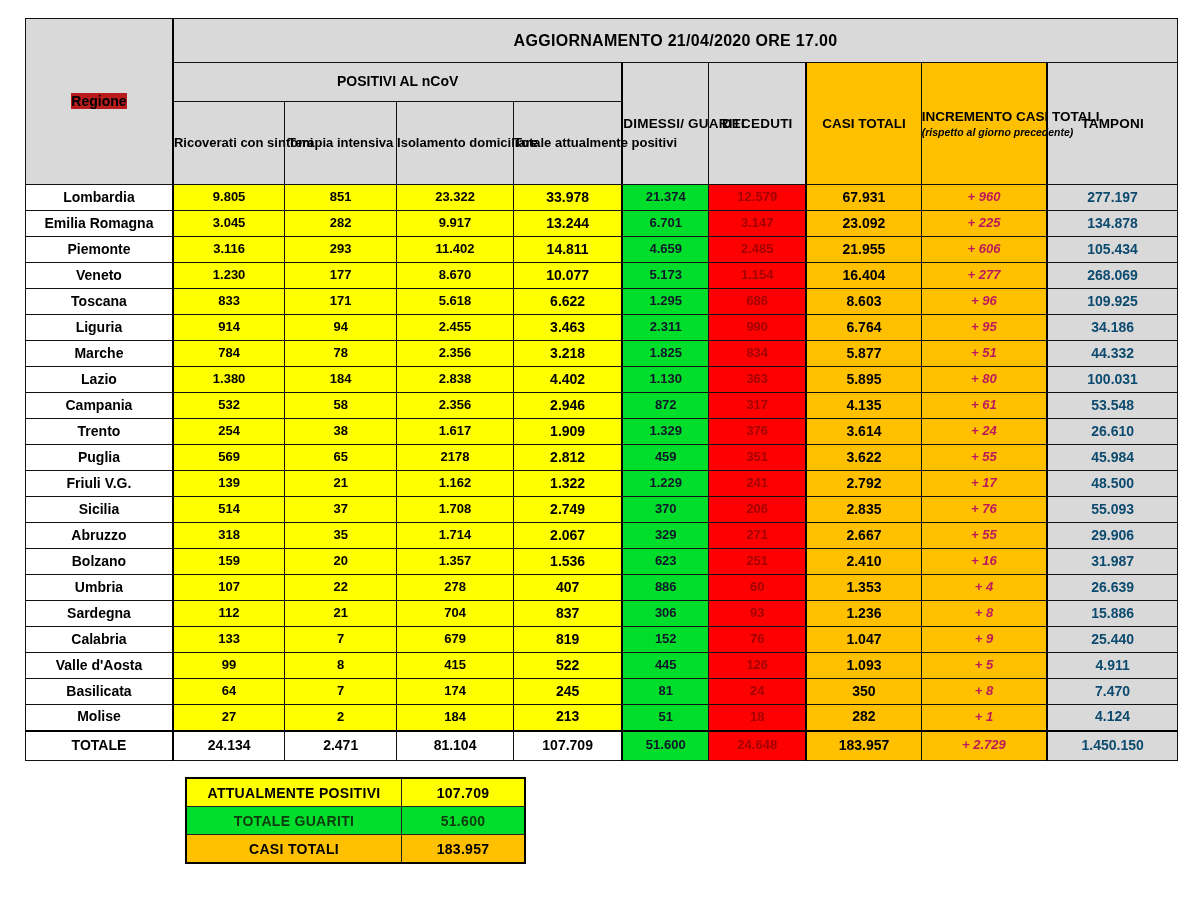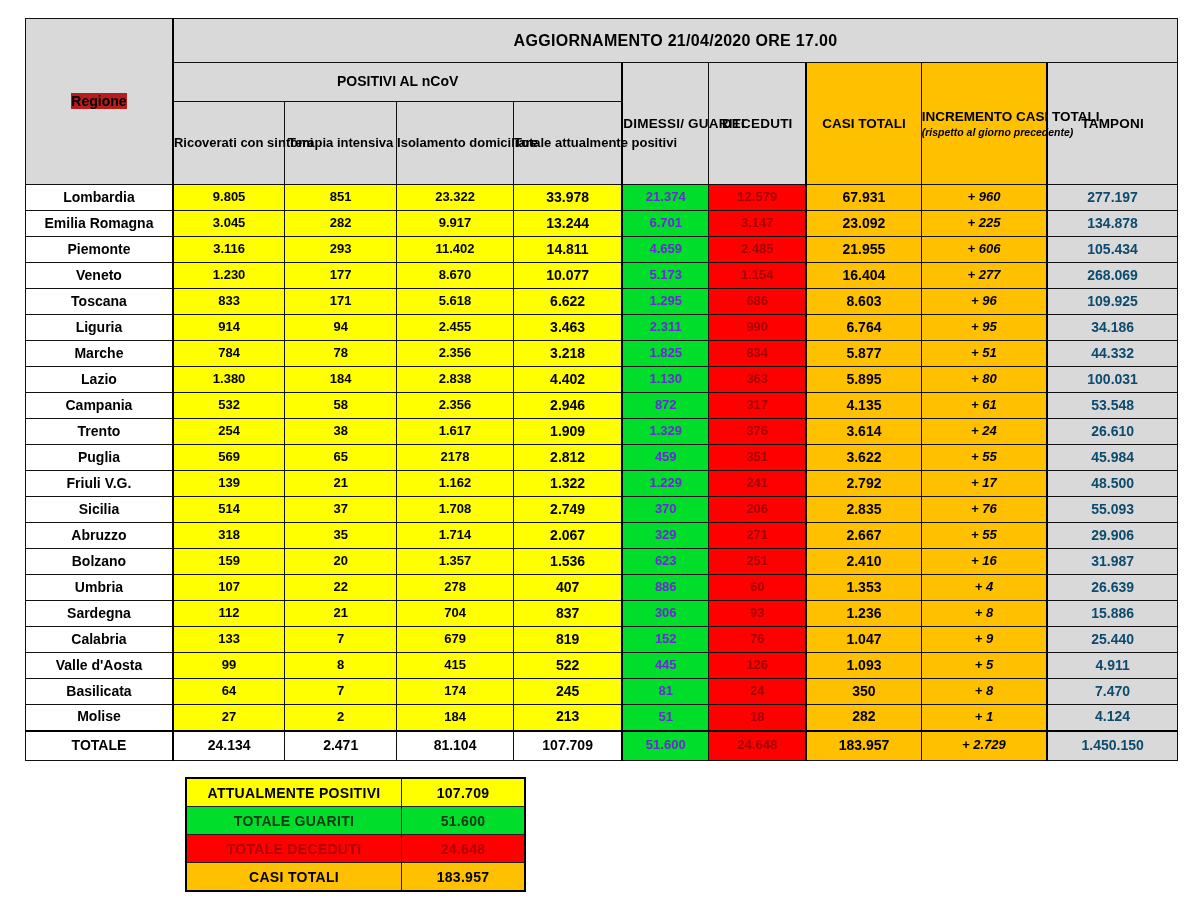--- a/index.html
+++ b/index.html
@@ -89,24 +89,24 @@
 
   
   tbody tr { height: 26px; }
   .c-region {
     background: #ffffff;
     font-size: 14px;
     text-align: center;
   }
   .c-yellow   { background: #ffff00; color: #000000; }
   .c-yellow-b { background: #ffff00; color: #000000; font-size: 14px; }
-  .c-green    { background: #00dd2a; color: #6d28d9; }
+  .c-green    { background: #00dd2a; color: #0f172a; }
   .c-red      { background: #fe0000; color: #a40000; }
   .c-orange   { background: #ffc000; color: #000000; font-size: 14px; }
-  .c-inc      { background: #ffc000; color: #000000; font-style: italic; font-size: 13px; }
+  .c-inc      { background: #ffc000; color: #be185d; font-style: italic; font-size: 13px; }
   .c-gray     { background: #d9d9d9; color: #0c4a6e; font-size: 14px; }
 
   tr.total-row td { border-top: 2px solid #000000; height: 28px; }
   tr.total-row .c-region { font-size: 14px; }
   tr.total-row .c-white { background: #ffffff; color: #000000; font-size: 14px; }
 
   
   .grp-left  { border-left: 2px solid #000000 !important; }
   .grp-right { border-right: 2px solid #000000 !important; }
 
@@ -453,23 +453,19 @@
     <tbody id="legend-body">
         <tr>
           <td class="lg-label lg-yellow">ATTUALMENTE POSITIVI</td>
           <td class="lg-value lg-yellow">107.709</td>
         </tr>
         <tr>
           <td class="lg-label lg-green">TOTALE GUARITI</td>
           <td class="lg-value lg-green">51.600</td>
         </tr>
         <tr>
-          <td class="lg-label lg-red">TOTALE DECEDUTI</td>
-          <td class="lg-value lg-red">24.648</td>
-        </tr>
-        <tr>
           <td class="lg-label lg-orange">CASI TOTALI</td>
           <td class="lg-value lg-orange">183.957</td>
         </tr>
       </tbody>
   </table>
 
 </div>
 
 </body></html>

